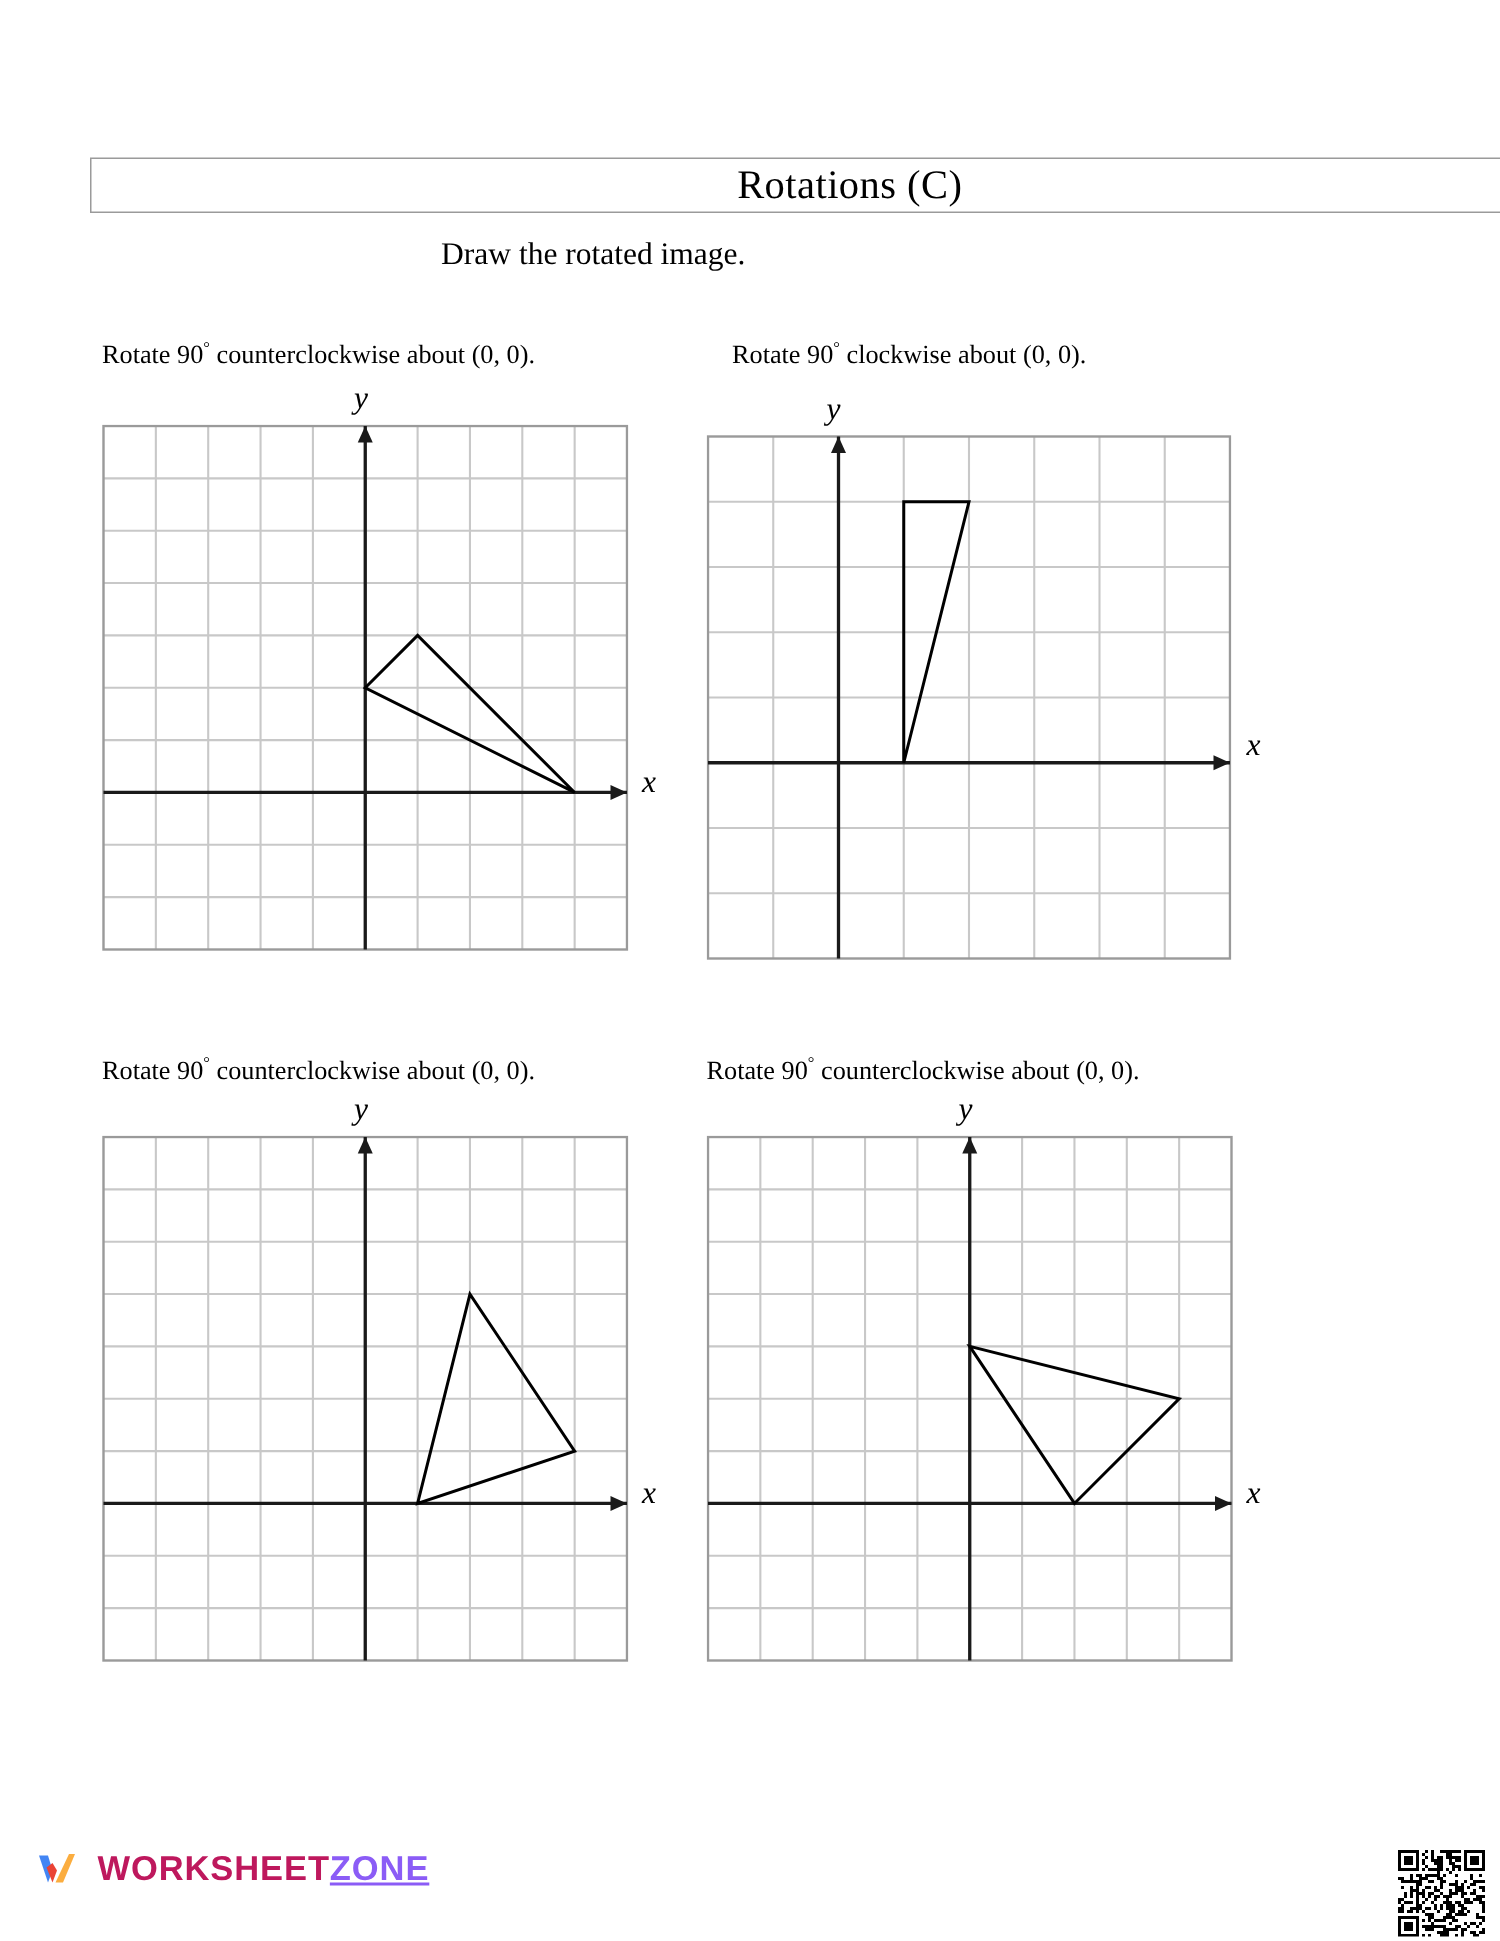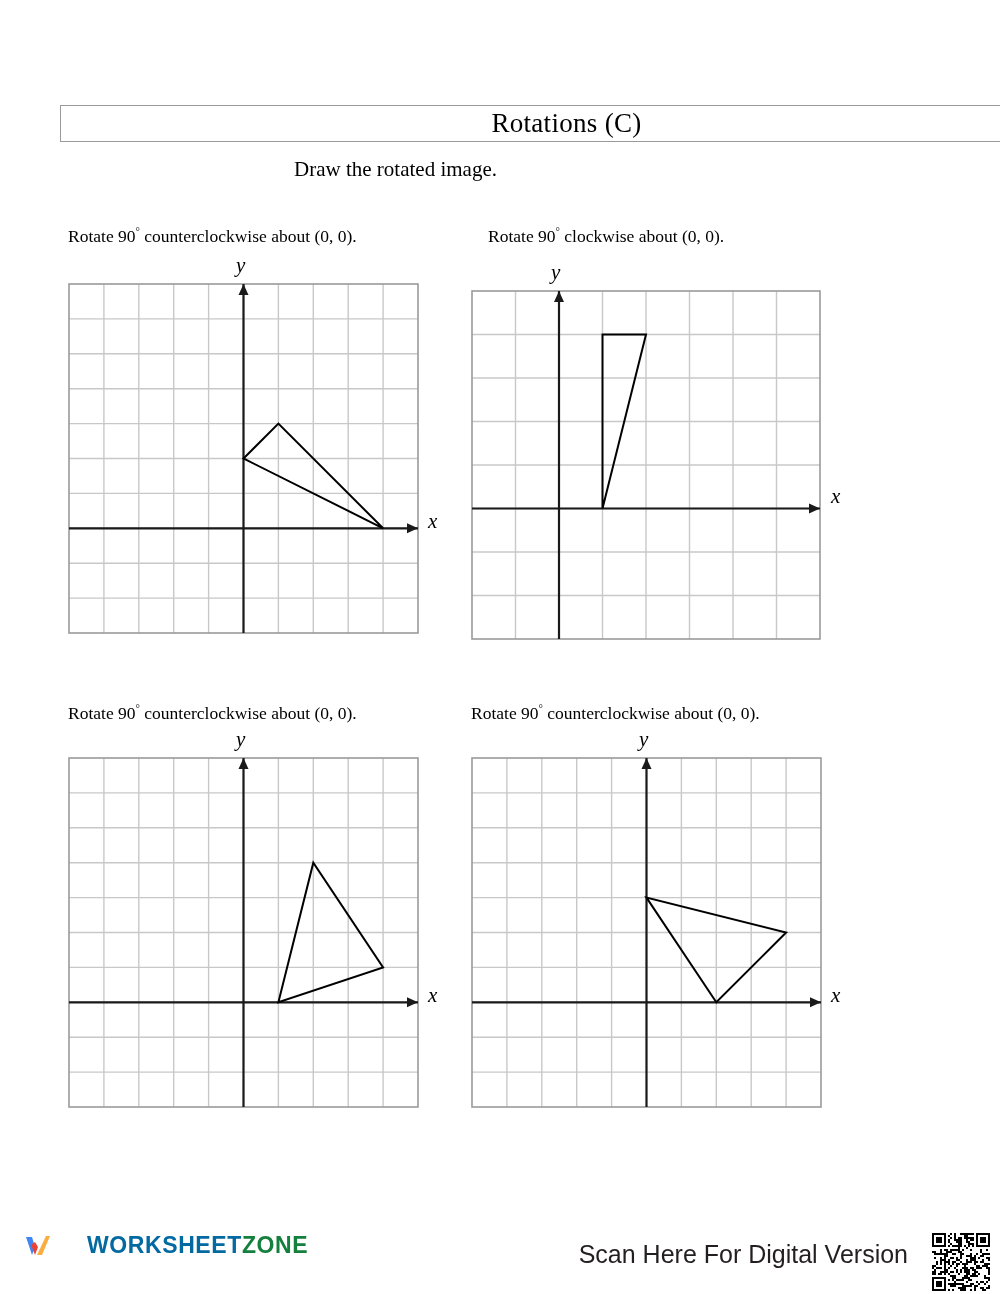--- a/index.html
+++ b/index.html
@@ -94,22 +94,22 @@
     height: 34px;
     display: block;
   }
   .logo-text {
     font-family: "Liberation Sans", sans-serif;
     font-size: 23px;
     font-weight: bold;
     letter-spacing: .6px;
     line-height: 1;
   }
-  .logo-w { color: #0369a1; margin-left: 22px; }
-  .logo-z { color: #15803d; }
+  .logo-w { color: #be185d; }
+  .logo-z { color: #8b5cf6; text-decoration: underline; }
 
   .scan-text {
     position: absolute;
     right: 92px;
     top: 14px;
     font-family: "Liberation Sans", sans-serif;
     font-size: 25px;
     color: #231f20;
     line-height: 1;
     white-space: nowrap;
@@ -273,21 +273,20 @@
 
 <div class="footer">
   <div class="logo">
     <svg class="logo-mark" viewBox="0 0 34 34">
       <path d="M4 9 L10 27 L13 19 L10 9 Z" fill="#4285f4"></path>
       <path d="M9 17 L13 27 L16 19 L13 14 Z" fill="#ea4335"></path>
       <path d="M24 8 L15 27 L20 27 L28 8 Z" fill="#fbad3f"></path>
     </svg>
     <div class="logo-text"><span class="logo-w">WORKSHEET</span><span class="logo-z">ZONE</span></div>
   </div>
-  <div class="scan-text">Scan Here For Digital Version</div>
   <svg class="qr" viewBox="0 0 29 29" shape-rendering="crispEdges">
       <rect x="0" y="0" width="29" height="29" fill="#fff"></rect>
       <rect x="0" y="0" width="7" height="7" fill="#000"></rect>
       <rect x="1" y="1" width="5" height="5" fill="#fff"></rect>
       <rect x="2" y="2" width="3" height="3" fill="#000"></rect>
       <rect x="22" y="0" width="7" height="7" fill="#000"></rect>
       <rect x="23" y="1" width="5" height="5" fill="#fff"></rect>
       <rect x="24" y="2" width="3" height="3" fill="#000"></rect>
       <rect x="0" y="22" width="7" height="7" fill="#000"></rect>
       <rect x="1" y="23" width="5" height="5" fill="#fff"></rect>

